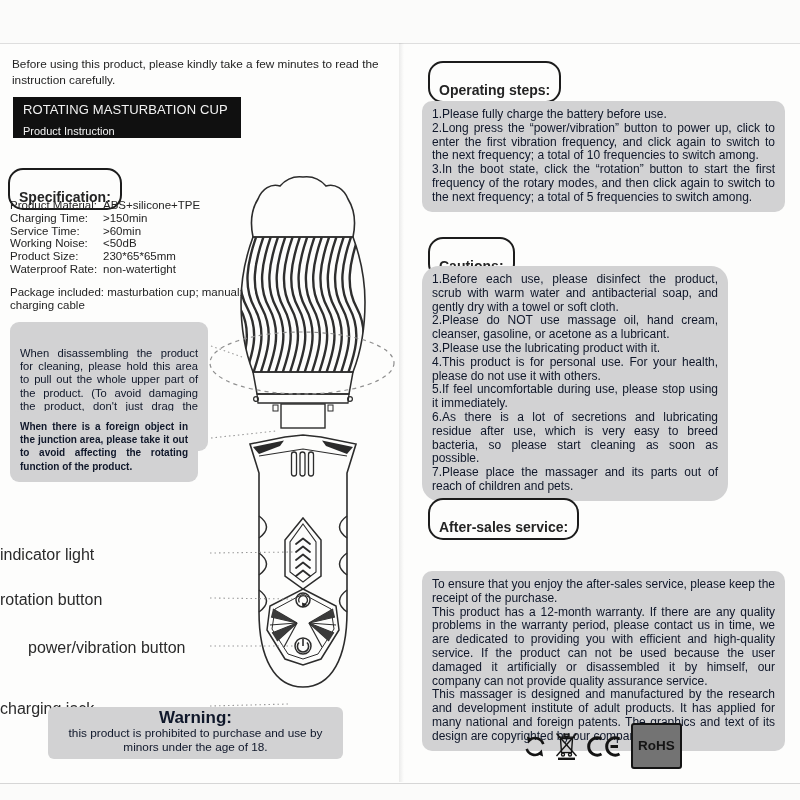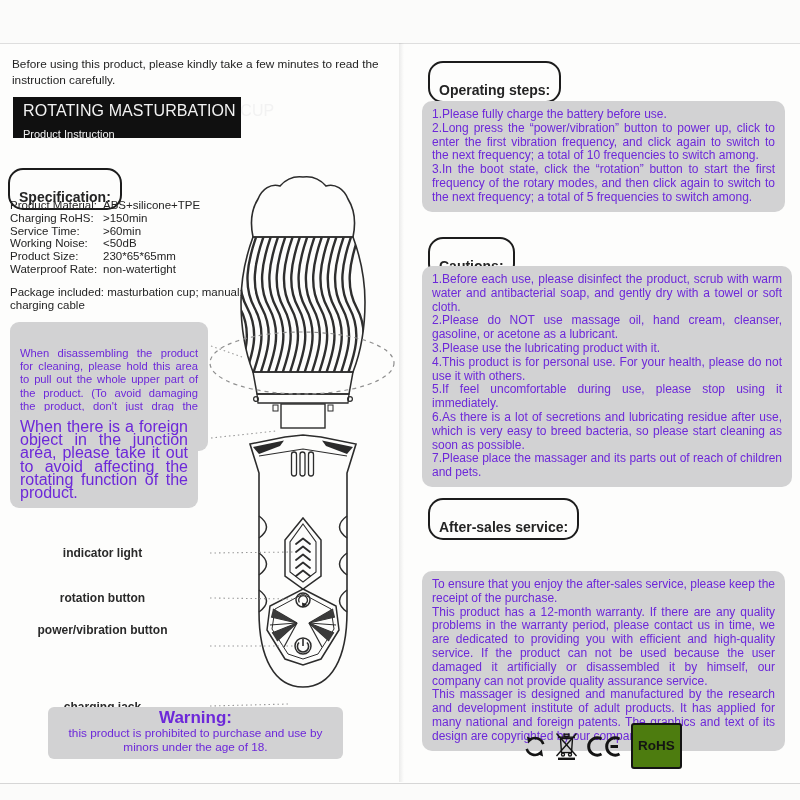--- a/index.html
+++ b/index.html
@@ -4,51 +4,51 @@
 <style>
   html,body{margin:0;padding:0;background:#f4f4f2;}
   .canvas{position:relative;width:800px;height:800px;background:#fbfbfa;
     font-family:"Liberation Sans",sans-serif;color:#242424;overflow:hidden;}
   .sheet{position:absolute;left:0;top:43px;width:800px;height:739px;
     background:#fdfdfc;border-top:1px solid #dedede;border-bottom:1px solid #d6d6d6;}
   .seam{position:absolute;left:399px;top:43px;width:5px;height:739px;
     background:linear-gradient(90deg,rgba(0,0,0,0.07),rgba(0,0,0,0));}
   .abs{position:absolute;}
   .jtext{text-align:justify;}
-  .graybox{background:#d2d2d3;border-radius:10px;box-sizing:border-box;color:#6d28d9;}
+  .graybox{background:#d2d2d3;border-radius:10px;box-sizing:border-box;color:#0f172a;}
   .pill{display:inline-block;border:2px solid #1c1c1c;border-radius:15px;
     padding:19px 9px 3px;font-weight:bold;font-size:14px;background:#fdfdfc;white-space:nowrap;}
   
   #intro{left:12px;top:57px;width:376px;font-size:11.8px;line-height:1.33;}
   #titlebox{left:13px;top:97px;width:228px;height:41px;background:#101010;color:#f2f2f2;
     padding:5px 10px;box-sizing:border-box;}
-  #titlebox .t1{font-size:16px;letter-spacing:.1px;white-space:nowrap;}
+  #titlebox .t1{font-size:13px;letter-spacing:.1px;white-space:nowrap;}
   #titlebox .t2{font-size:11px;margin-top:8px;}
   #spec-pill{left:8px;top:168px;}
   #spec-list{left:10px;top:199px;width:262px;font-size:11.5px;line-height:12.8px;}
   #spec-list .row{display:flex;}
   #spec-list .sl{width:93px;flex:none;}
   #spec-list .pkg{width:250px;margin-top:10px;}
   #note1{left:10px;top:322px;width:198px;padding:25px 10px;font-size:11.2px;line-height:13.2px;border-radius:9px;}
-  #note2{left:10px;top:411px;width:188px;padding:9px 10px;font-size:16px;line-height:13.2px;border-radius:9px;}
-  .dlabel{position:absolute;left:0;width:205px;text-align:center;font-size:12px;color:#2a2a2a;font-weight:bold;}
-  #lab0{top:546px;} #lab1{top:591px;} #lab2{top:623px;} #lab3{top:700px;}
+  #note2{left:10px;top:411px;width:188px;padding:9px 10px;font-size:10px;line-height:13.2px;border-radius:9px;font-weight:bold;}
+  .dlabel{position:absolute;left:0;width:205px;text-align:left;font-size:16px;color:#2a2a2a;}
+  #lab0{top:546px;} #lab1{top:591px;} #lab2{top:639px;margin-left:28px;} #lab3{top:700px;}
   #warnbox{left:48px;top:707px;width:295px;padding:4px 12px;text-align:center;
     font-size:11.8px;line-height:14.5px;border-radius:6px;}
   #warnbox .wh{font-weight:bold;font-size:17px;}
   
   #op-pill{left:428px;top:61px;}
   #op-box{left:422px;top:101px;width:363px;padding:7px 10px;font-size:12px;line-height:13.8px;border-radius:10px;}
   #ca-pill{left:428px;top:237px;}
-  #ca-box{left:422px;top:266px;width:370px;padding:7px 10px;font-size:12px;line-height:13.8px;border-radius:10px;}
+  #ca-box{left:422px;top:266px;width:306px;padding:7px 10px;font-size:12px;line-height:13.8px;border-radius:17px;}
   #as-pill{left:428px;top:498px;text-align:center;}
   #as-box{left:422px;top:532px;width:363px;padding:7px 10px;font-size:12px;line-height:13.8px;border-radius:10px;margin-top:39px;}
   #certs{left:524px;top:732px;display:flex;align-items:center;gap:9px;height:28px;}
   #rohs{border:2px solid #141414;border-radius:3px;padding:12px 5px;font-weight:bold;
-    font-size:13.5px;line-height:18px;color:#141414;background:#4d7c0f;}
+    font-size:13.5px;line-height:18px;color:#141414;background:#737373;}
   #diagram{left:0;top:160px;}
   svg .ln{stroke:#2c2c2c;fill:none;}
 </style>
 </head>
 <body>
 
 <div class="canvas">
   <div class="sheet"></div>
   <div class="seam"></div>
 
@@ -60,21 +60,21 @@
   </div>
 
   <div class="abs pill" id="spec-pill">Specification:</div>
 
   <div class="abs" id="spec-list">
     <div class="row">
         <span class="sl">Product Material:</span>
         <span>ABS+silicone+TPE</span>
       </div>
     <div class="row">
-        <span class="sl">Charging RoHS:</span>
+        <span class="sl">Charging Time:</span>
         <span>&gt;150min</span>
       </div>
     <div class="row">
         <span class="sl">Service Time:</span>
         <span>&gt;60min</span>
       </div>
     <div class="row">
         <span class="sl">Working Noise:</span>
         <span>&lt;50dB</span>
       </div>

